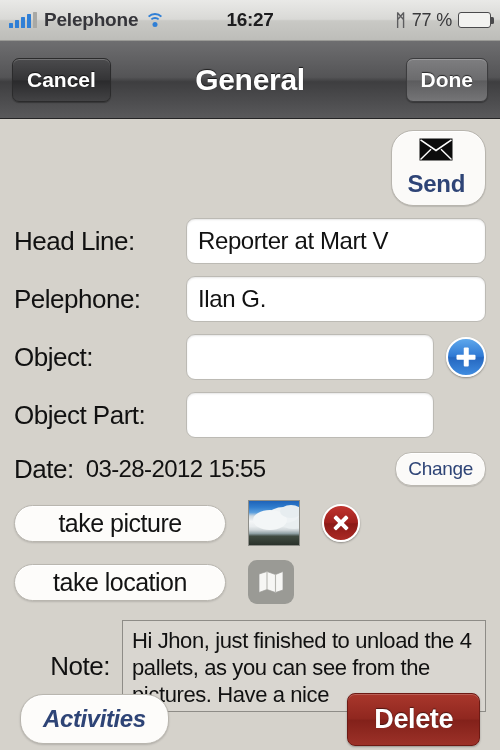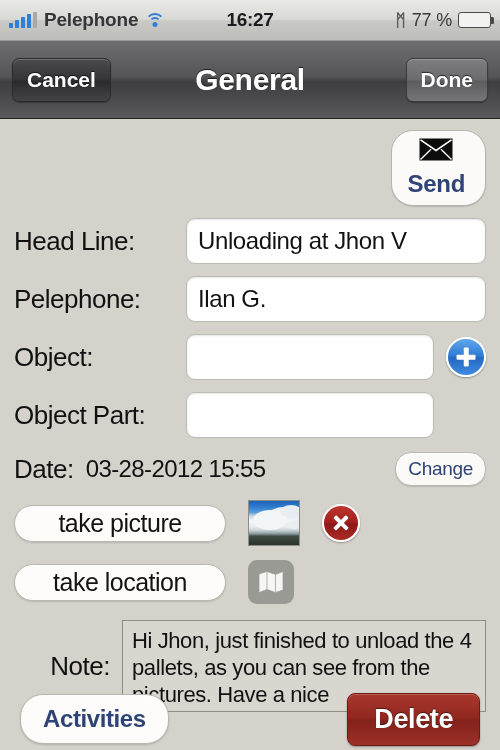--- a/index.html
+++ b/index.html
@@ -257,20 +257,21 @@
     height: 62px; padding: 0 20px;
     display: flex; align-items: center; justify-content: space-between;
   }
   .activities-btn {
     background: #fdfcfa; border: 1px solid #b9b6af;
     border-radius: 23px; padding: 10px 22px;
     font-size: 24px; font-weight: bold; color: #2e4476;
     letter-spacing: -0.4px;
     box-shadow: 0 1px 2px rgba(0,0,0,0.16), inset 0 1px 0 #fff;
     cursor: pointer;
+    font-style: italic;
   }
   .delete-btn {
     background: linear-gradient(to bottom, #a9372c 0%, #90271f 48%, #83211a 52%, #9c3128 100%);
     border: 1px solid #6d1a14; border-radius: 8px;
     padding: 10px 26px;
     font-size: 27px; font-weight: bold; color: #fff;
     text-shadow: 0 -1px 1px rgba(0,0,0,0.5);
     letter-spacing: -0.4px;
     box-shadow: inset 0 1px 0 rgba(255,255,255,0.2), 0 1px 2px rgba(0,0,0,0.3);
     cursor: pointer;
@@ -321,21 +322,21 @@
           <path d="M1.5 1.8 L17 12.5 L32.5 1.8" fill="none" stroke="#ffffff" stroke-width="1.6"></path>
           <path d="M1.5 21.4 L12 11.2 M32.5 21.4 L22 11.2" fill="none" stroke="#ffffff" stroke-width="1.4"></path>
         </svg>
       </span>
       <span class="send-label">Send</span>
     </div>
   </div>
 
   <div class="form-row">
     <span class="form-label w-fixed">Head Line:</span>
-    <div class="text-field" data-ph="">Unloading at Jhon V</div>
+    <div class="text-field" data-ph="">Reporter at Mart V</div>
   </div>
 
   <div class="form-row">
     <span class="form-label w-fixed">Pelephone:</span>
     <div class="text-field" data-ph="">Ilan G.</div>
   </div>
 
   <div class="form-row">
     <span class="form-label w-fixed">Object:</span>
     <div class="text-field" data-ph=""></div>

